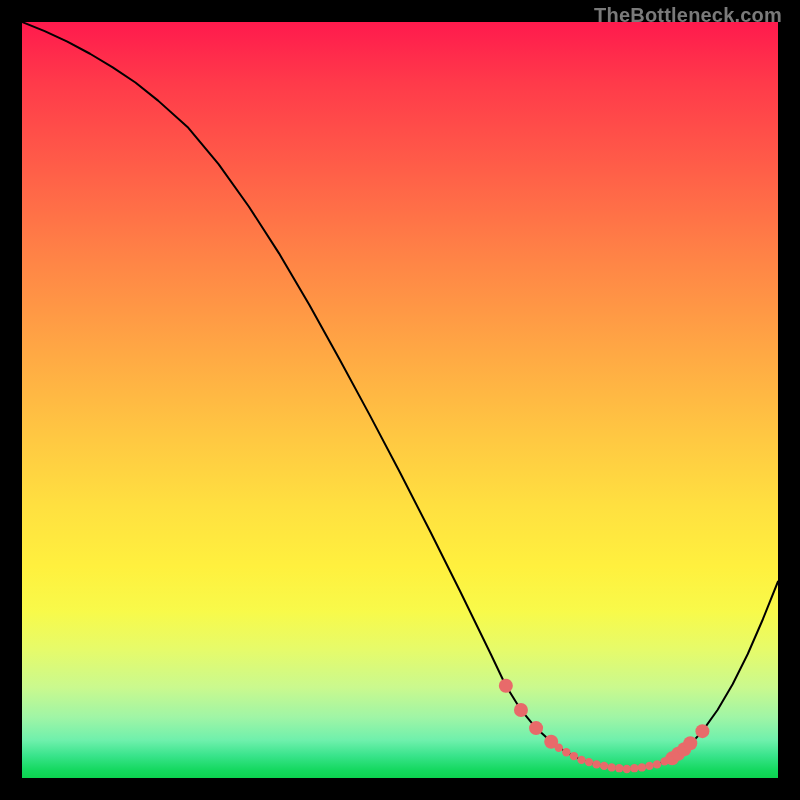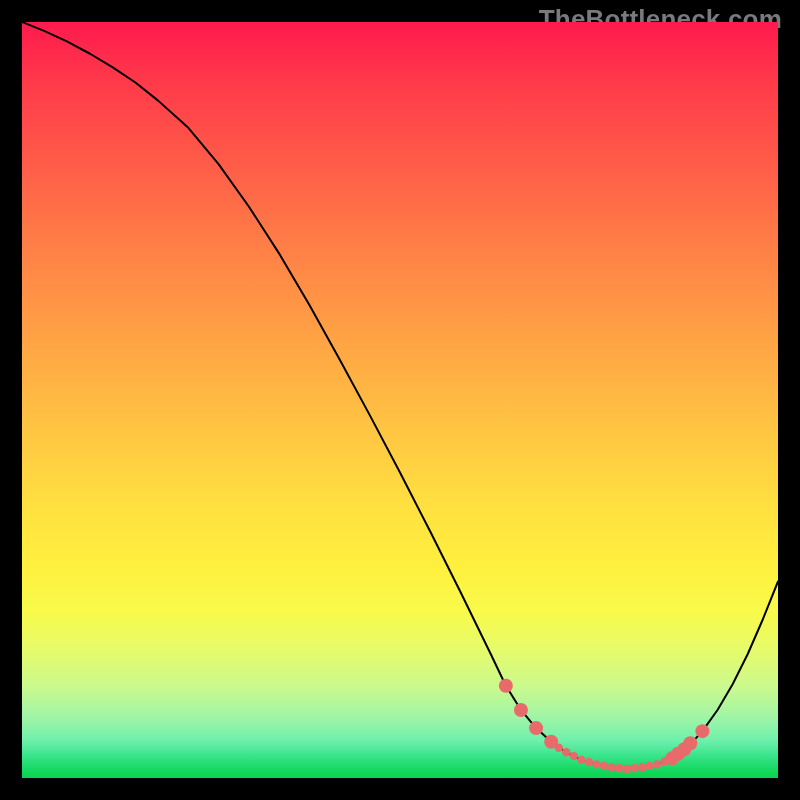--- a/index.html
+++ b/index.html
@@ -9,21 +9,21 @@
     height: 800px;
     background: #000;
     position: relative;
   }
   .watermark {
     position: absolute;
     top: 4px;
     right: 18px;
     color: #7a7a7a;
     font-family: Arial, Helvetica, sans-serif;
-    font-size: 26px;
+    font-size: 20px;
     font-weight: 600;
     letter-spacing: 0.2px;
   }
   .plot {
     position: absolute;
     left: 22px;
     top: 22px;
     width: 756px;
     height: 756px;
     overflow: hidden;

